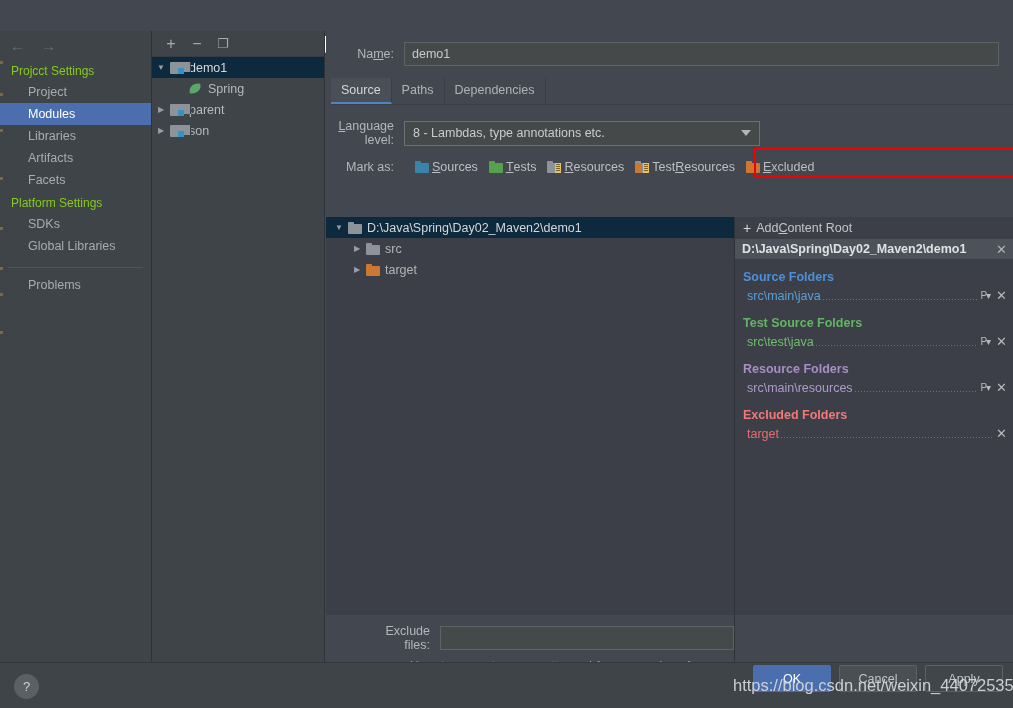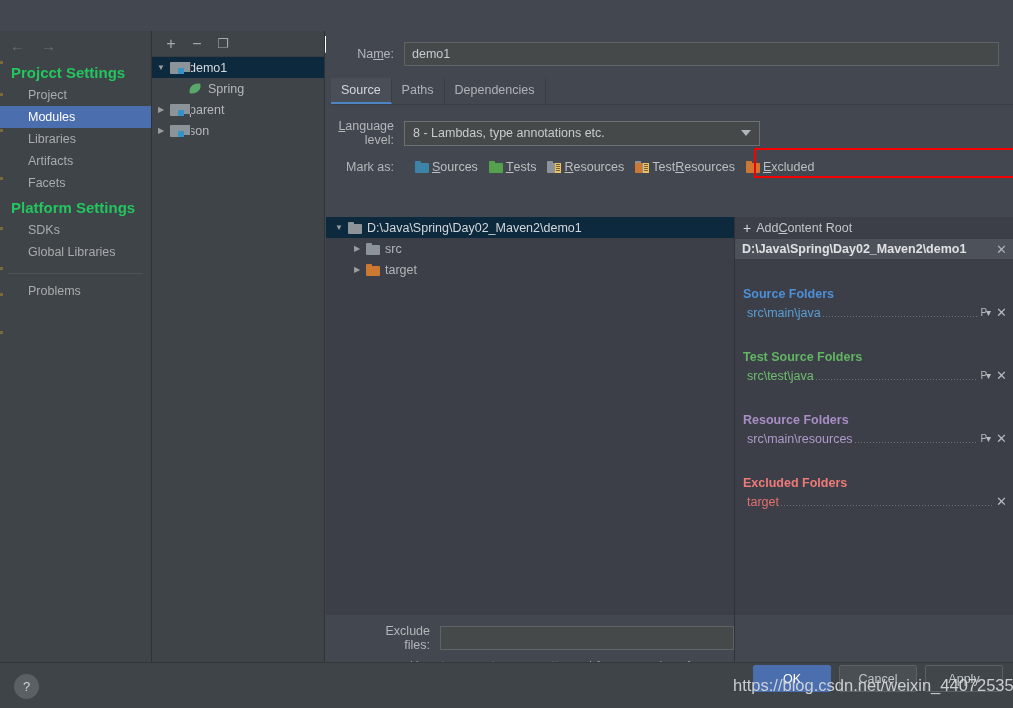--- a/index.html
+++ b/index.html
@@ -56,21 +56,21 @@
     width: 152px; height: 631px;
     background: #3f4449;
     border-right: 1px solid #2f3236;
   }
   .navbar {
     height: 28px; display: flex; align-items: center;
     padding-left: 10px; gap: 16px;
   }
   .navarrow { color: #6b7075; font-size: 15px; line-height: 1; }
   .sb-group {
-    color: #22c55e; font-size: 15px; font-weight: bold;
+    color: #84cc16; font-size: 12px; font-weight: normal;
     padding: 5px 0 3px 11px;
     font-family: "Liberation Sans", sans-serif;
   }
   .sb-item {
     color: #a9acae; font-size: 12.5px;
     padding: 4px 0 4px 28px;
     font-family: "Liberation Sans", sans-serif;
   }
   .sb-item.selected {
     background: #4b6eaf; color: #ffffff;
@@ -264,21 +264,21 @@
     height: 20px; background: #4d5159;
     display: flex; align-items: center; justify-content: space-between;
     padding: 0 6px 0 7px;
     font-size: 12.5px; font-weight: bold; color: #dfe1e3;
     font-family: "Liberation Sans", sans-serif;
   }
   .rootheader .x { color: #b0b3b5; font-size: 13px; font-weight: normal; }
 
   .grp {
     font-size: 12.5px; font-weight: bold;
-    padding: 28px 0 2px 8px;
+    padding: 11px 0 2px 8px;
     font-family: "Liberation Sans", sans-serif;
   }
   .entry {
     display: flex; align-items: center;
     padding: 0 6px 0 12px; height: 19px;
     font-size: 12.5px;
     font-family: "Liberation Sans", sans-serif;
   }
   .entry .dots {
     flex: 1; height: 1px; margin: 0 2px 0 2px;

